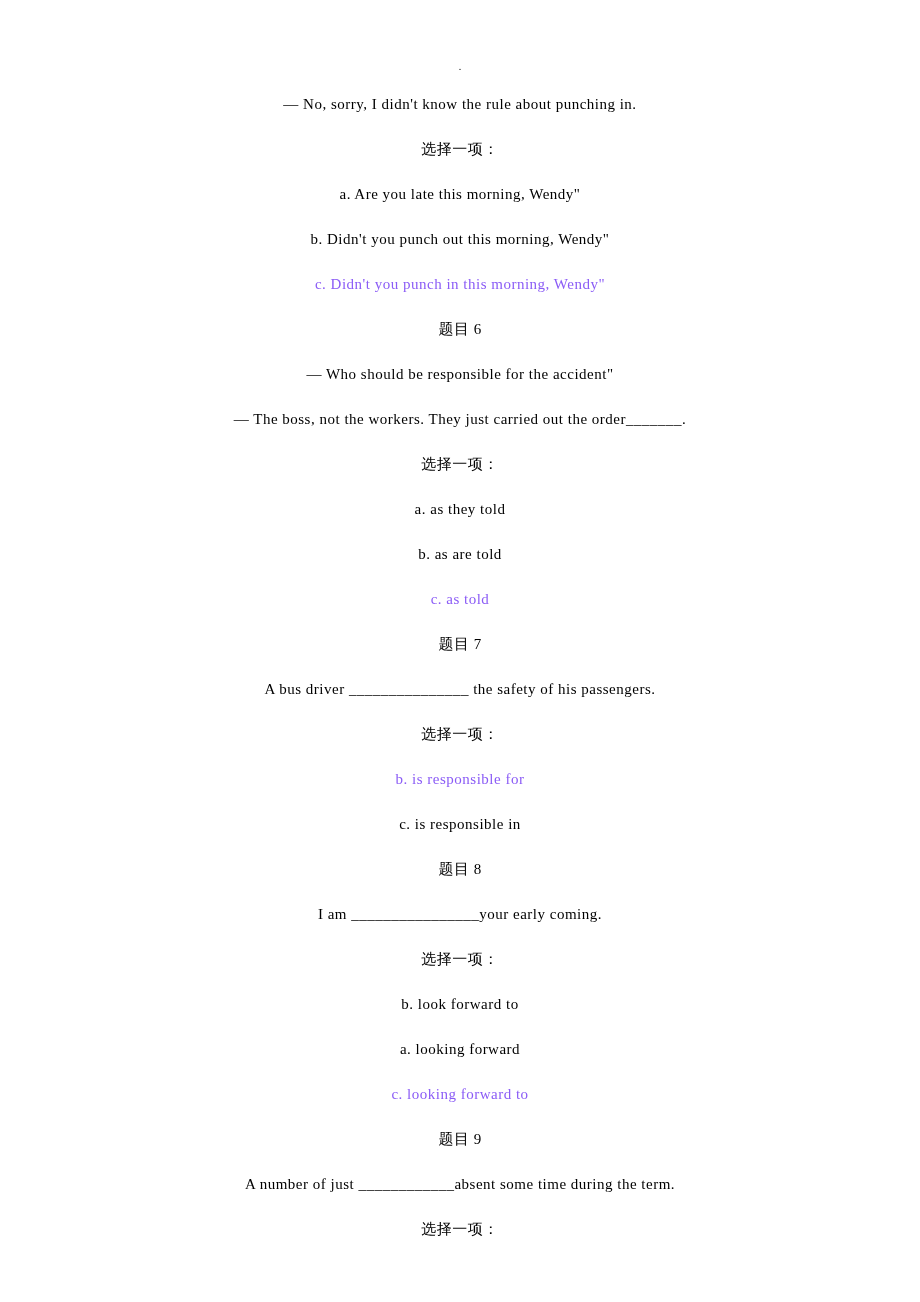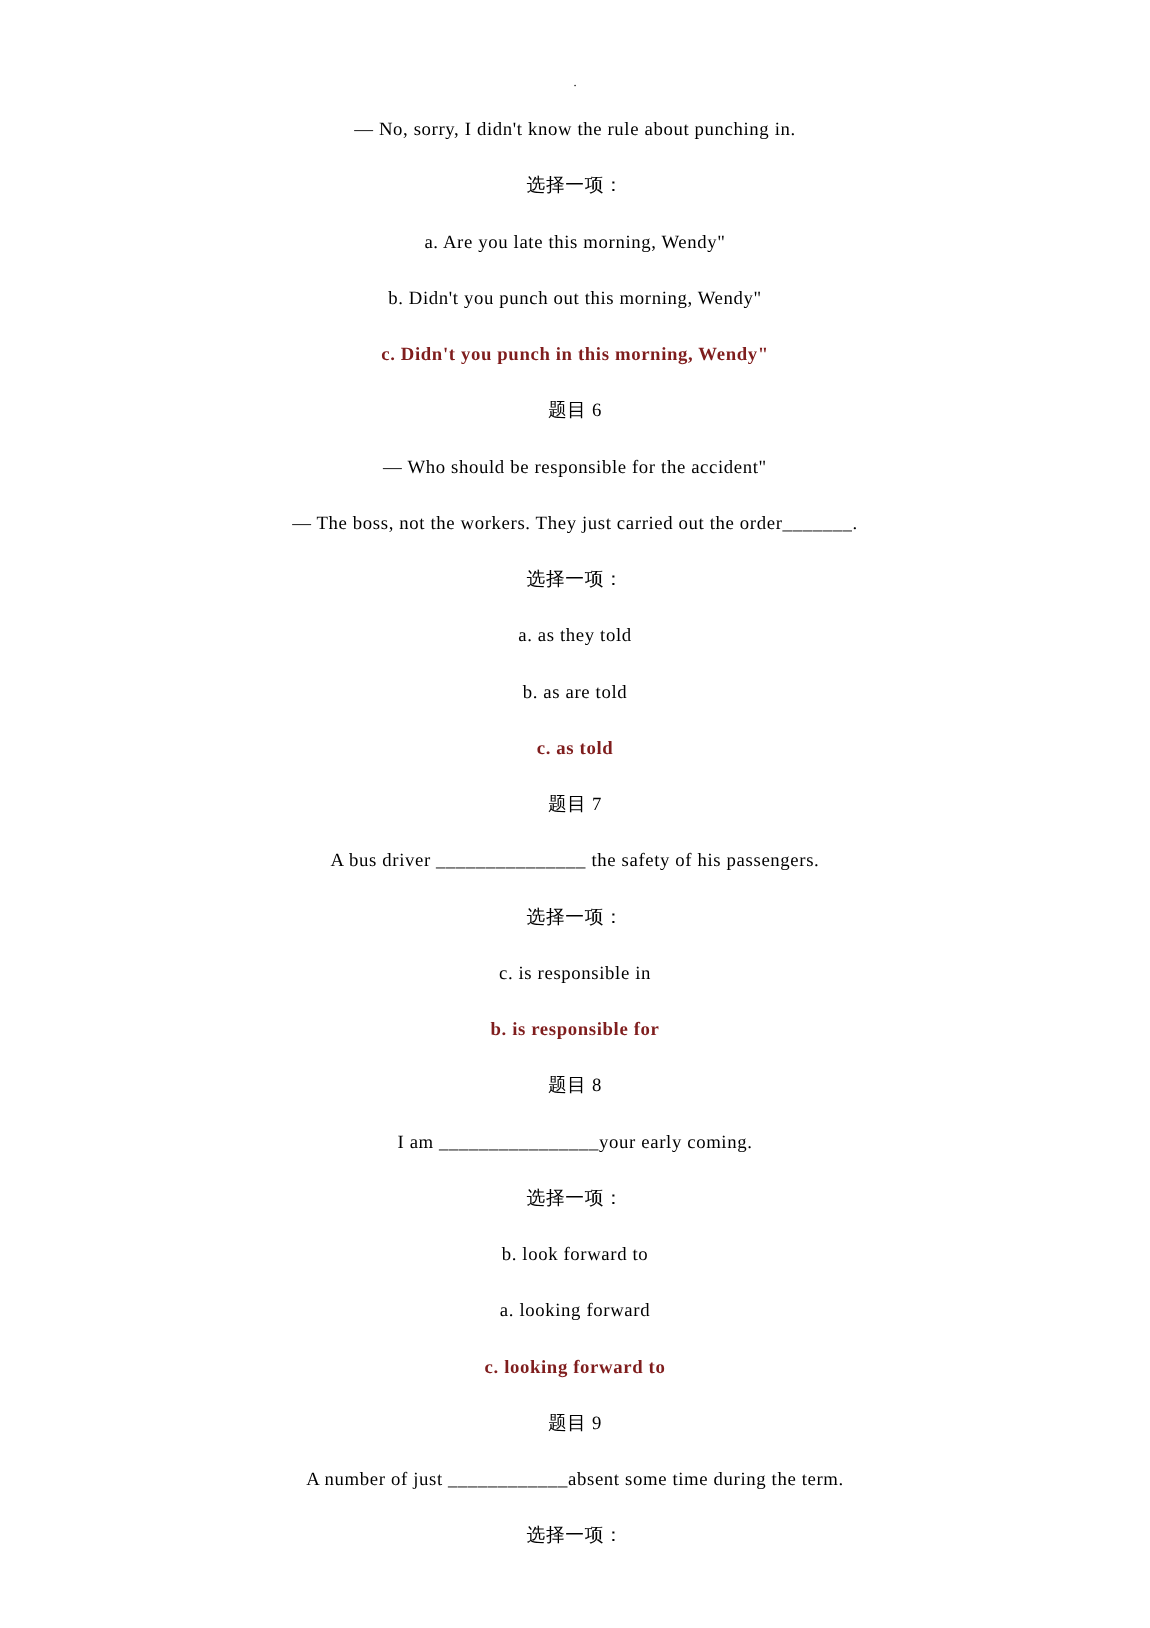--- a/index.html
+++ b/index.html
@@ -22,22 +22,22 @@
       text-align: center;
       margin-bottom: 20px;
       font-size: 10px;
       color: #000;
     }
     .line {
       margin-bottom: 24px;
       letter-spacing: 0.5px;
     }
     .answer {
-      color: #7f1d1d;
-      font-weight: bold;
+      color: #8b5cf6;
+      font-weight: normal;
     }
   </style>
 </head>
 <body>
 
 <div class="header-dot">.</div>
 
 <div id="content">
     <div class="line">— No, sorry, I didn't know the rule about punching in.</div>
     <div class="line">选择一项：</div>
@@ -47,22 +47,22 @@
     <div class="line">题目 6</div>
     <div class="line">— Who should be responsible for the accident"</div>
     <div class="line">— The boss, not the workers. They just carried out the order_______.</div>
     <div class="line">选择一项：</div>
     <div class="line">a. as they told</div>
     <div class="line">b. as are told</div>
     <div class="line answer">c. as told</div>
     <div class="line">题目 7</div>
     <div class="line">A bus driver _______________ the safety of his passengers.</div>
     <div class="line">选择一项：</div>
+    <div class="line answer">b. is responsible for</div>
     <div class="line">c. is responsible in</div>
-    <div class="line answer">b. is responsible for</div>
     <div class="line">题目 8</div>
     <div class="line">I am ________________your early coming.</div>
     <div class="line">选择一项：</div>
     <div class="line">b. look forward to</div>
     <div class="line">a. looking forward</div>
     <div class="line answer">c. looking forward to</div>
     <div class="line">题目 9</div>
     <div class="line">A number of just ____________absent some time during the term.</div>
     <div class="line">选择一项：</div>
   </div>

